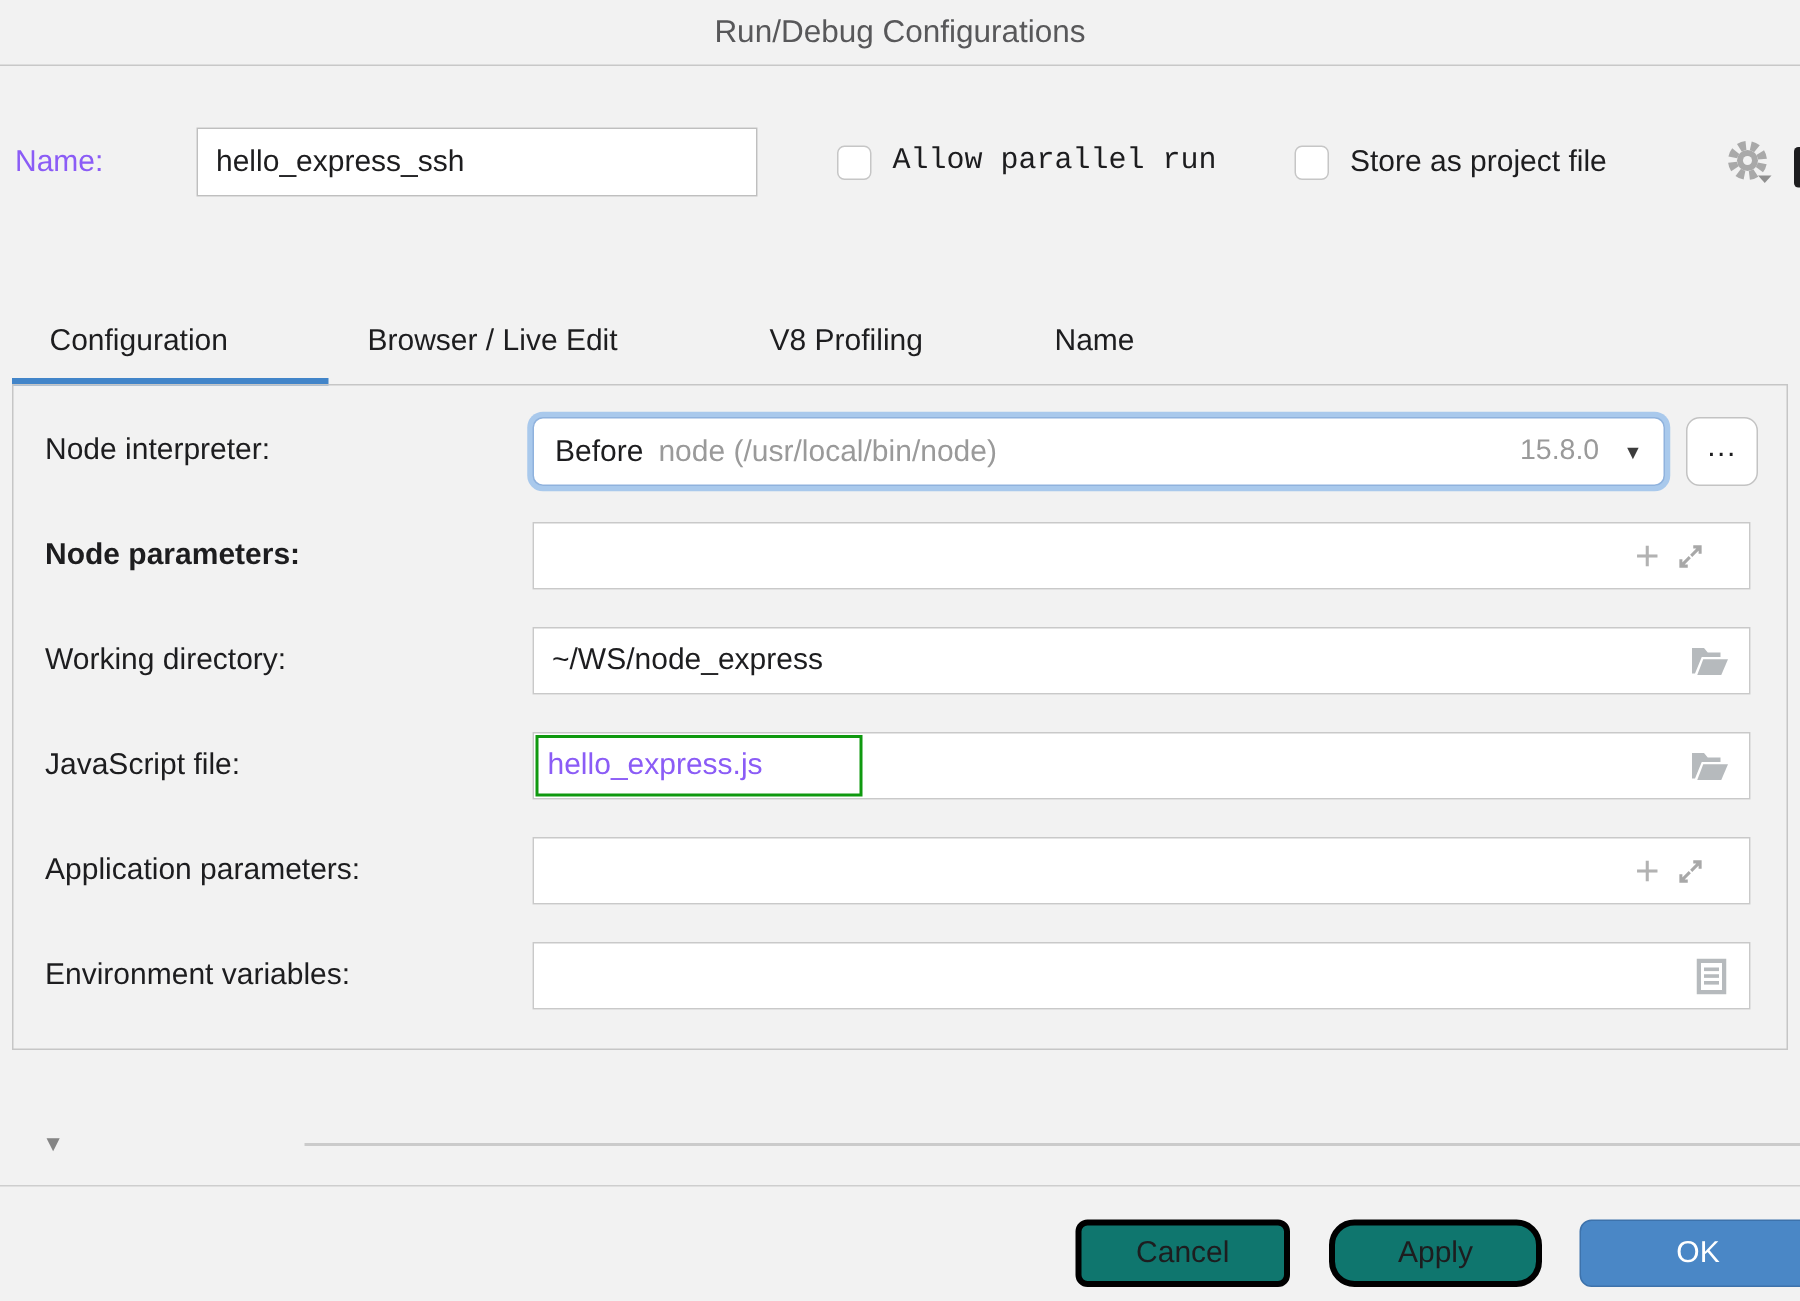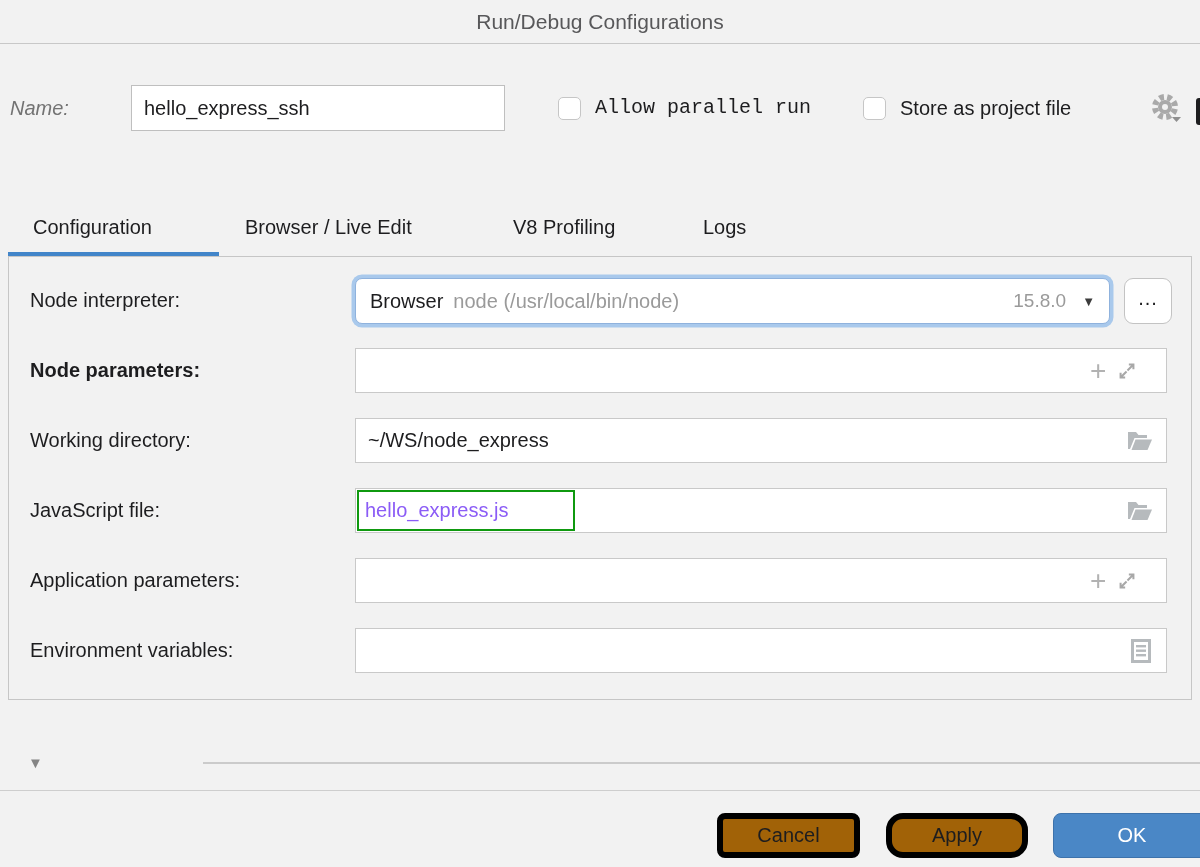--- a/index.html
+++ b/index.html
@@ -7,21 +7,21 @@
   body { font-family:"Liberation Sans","DejaVu Sans",sans-serif; background:#f2f2f2; }
   .dialog { position:relative; width:1200px; height:867px; background:#f2f2f2; overflow:hidden; }
 
   
   .titlebar { position:absolute; left:0; top:0; width:1200px; height:44px;
               border-bottom:1px solid #c8c8c8; text-align:center; line-height:44px;
               font-size:21px; color:#58585a; }
 
   
   .name-label { position:absolute; left:10px; top:85px; height:46px; line-height:46px;
-                font-size:20px; color:#737373;font-style:italic; }
+                font-size:20px; color:#8b5cf6; }
   .name-input { position:absolute; left:131px; top:85px; width:374px; height:46px;
                 background:#fff; border:1px solid #bfbfbf; font-size:20px; color:#1d1d1f;
                 padding:0 12px; font-family:inherit; outline:none; }
   .checkbox { position:absolute; width:23px; height:23px; background:#fff;
               border:1.5px solid #c6c6c6; border-radius:5px; top:97px; }
   .cb1 { left:558px; } .cb2 { left:863px; }
   .cb-label { position:absolute; top:85px; height:46px; line-height:46px;
               font-size:20px; color:#1d1d1f; }
   .cbl1 { left:595px;font-family:Liberation Mono, monospace; } .cbl2 { left:900px; }
   .gear { position:absolute; left:1150px; top:93px; width:34px; height:34px; cursor:pointer; }
@@ -74,22 +74,22 @@
   .before-launch { position:absolute; left:0; top:740px; width:1200px; height:46px; }
   .bl-arrow { position:absolute; left:28px; top:0; height:46px; line-height:46px;
               font-size:15px; color:#858585; cursor:pointer; }
   .bl-label { position:absolute; left:65px; top:0; height:46px; line-height:46px;
               font-size:20px; color:#1d1d1f; cursor:pointer; }
   .bl-line { position:absolute; left:203px; top:22px; width:997px; height:2px; background:#cbcbcb; }
 
   .footer-sep { position:absolute; left:0; top:790px; width:1200px; height:1px; background:#cecece; }
 
   
-  .btn { position:absolute; top:813px; height:45px; background:#a16207;
-         border:6px solid #000000; border-radius:8px; font-size:20px; color:#1d1d1f;
+  .btn { position:absolute; top:813px; height:45px; background:#0f766e;
+         border:4px solid #000000; border-radius:8px; font-size:20px; color:#1d1d1f;
          font-family:inherit; cursor:pointer; text-align:center; }
   .btn-cancel { left:717px; width:143px; }
   .btn-apply  { left:886px; width:142px;border-radius:17px; }
   .btn-ok     { left:1053px; width:158px; background:#4a87c6; border:1px solid #3d72ab;
                 color:#fff; }
 </style>
 </head>
 <body>
 
 <div class="dialog">
@@ -111,28 +111,28 @@
       <circle cx="15" cy="14" r="7" fill="#a9a9a9"></circle>
       <circle cx="15" cy="14" r="3" fill="#f2f2f2"></circle>
       <path d="M22 24 h9 l-4.5 5 z" fill="#8f8f8f"></path>
     </svg>
   </div>
   <div class="edge-sliver"></div>
 
   <div class="tab" style="left:33px;">Configuration</div>
   <div class="tab" style="left:245px;">Browser / Live Edit</div>
   <div class="tab" style="left:513px;">V8 Profiling</div>
-  <div class="tab" style="left:703px;">Logs</div>
+  <div class="tab" style="left:703px;">Name</div>
   <div class="tab-underline"></div>
 
   <div class="panel"></div>
 
   <div class="row-label" style="top:278px;">Node interpreter:</div>
   <div class="combobox">
-    <span class="combo-primary">Browser</span>
+    <span class="combo-primary">Before</span>
     <span class="combo-secondary">node (/usr/local/bin/node)</span>
     <span class="combo-version">15.8.0</span>
     <span class="combo-arrow">▼</span>
   </div>
   <div class="browse-btn">...</div>
 
   <div class="row-label" style="top:348px;font-weight:bold;">Node parameters:</div>
   <input class="field" style="top: 348px; padding-right: 80px;" type="text" value="">
   <div class="field-icons" style="left:1090px; top:348px; height:45px;">
     <span class="plus-icon">+</span>

